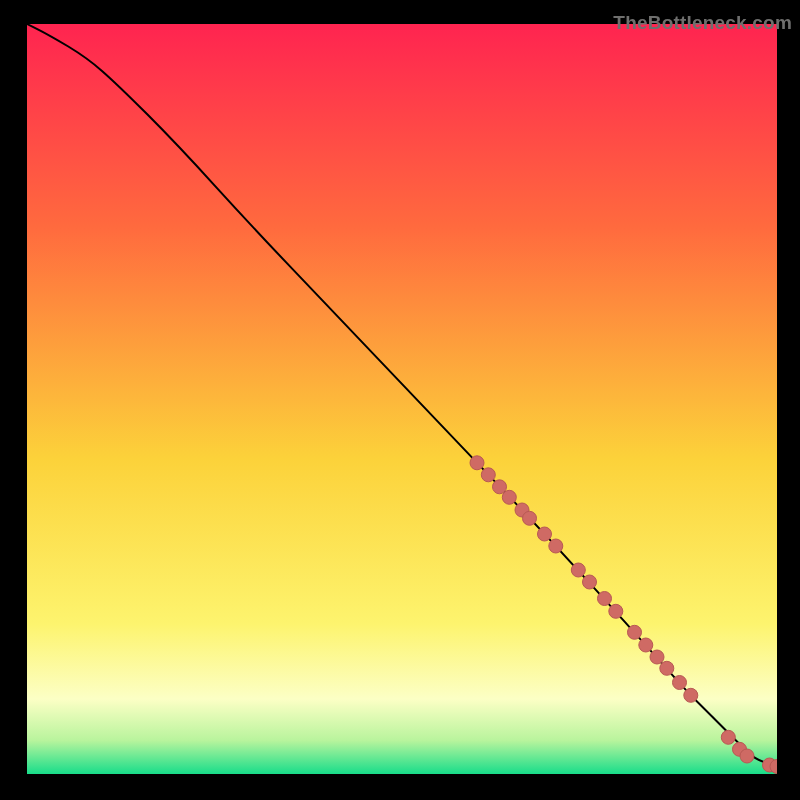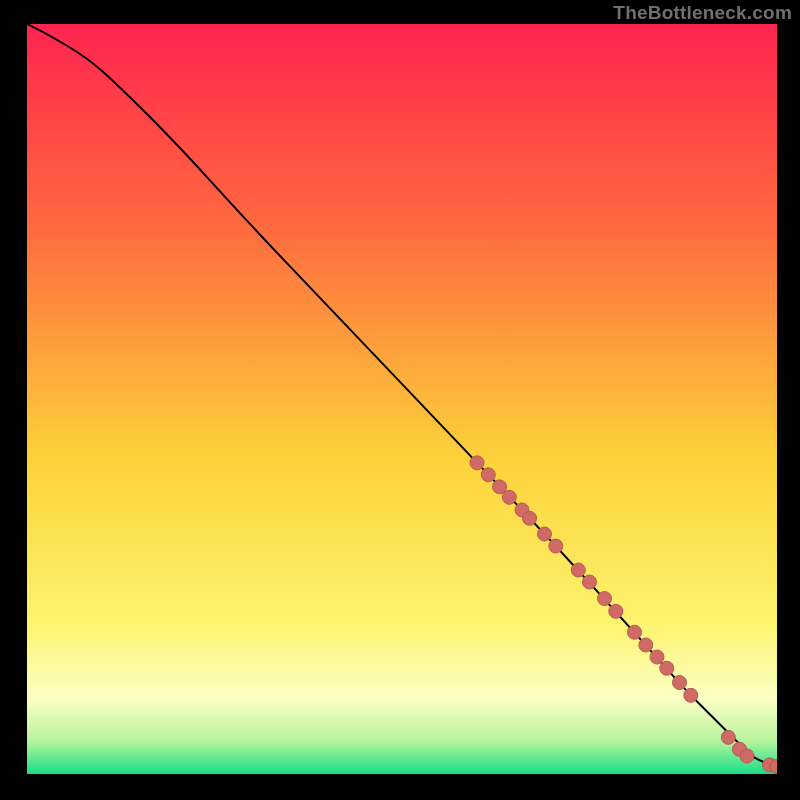--- a/index.html
+++ b/index.html
@@ -12,21 +12,21 @@
     font-family: Arial, Helvetica, sans-serif;
   }
   .frame {
     position: relative;
     width: 800px;
     height: 800px;
     background: #000;
   }
   .watermark {
     position: absolute;
-    top: 2px;
+    top: 12px;
     right: 8px;
     color: #6f6f6e;
     font-size: 19px;
     font-weight: 600;
     letter-spacing: 0.2px;
     z-index: 10;
   }
   .plot {
     position: absolute;
     left: 27px;

